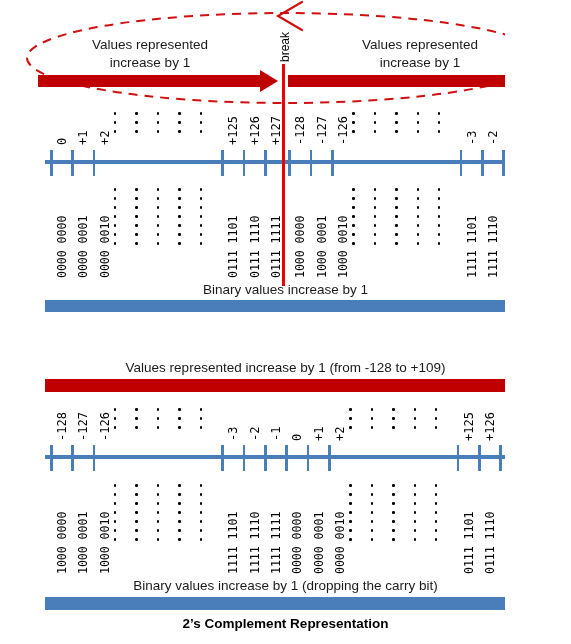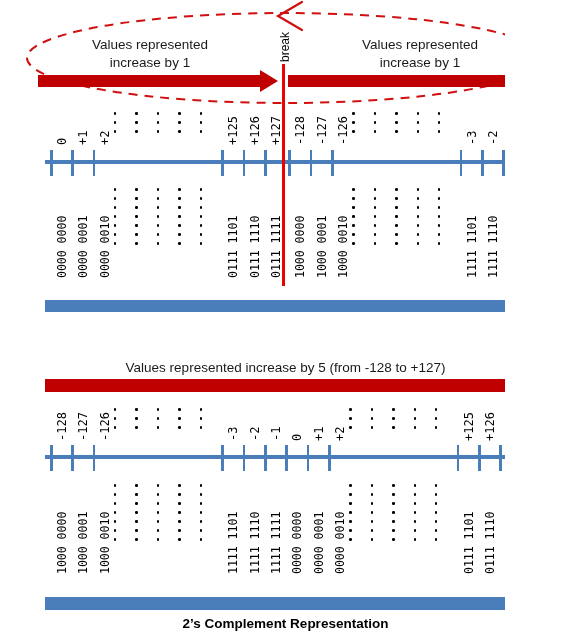--- a/index.html
+++ b/index.html
@@ -329,27 +329,28 @@
         <i></i>
         <i></i>
       </div>
       <div class="vert vbin" style="left: 464.6px; top: 278px;">1111 1101</div>
       <div class="vert vbin" style="left: 486px; top: 278px;">1111 1110</div>
       <div class="vert vbin" style="left: 507.4px; top: 278px;">1111 1111</div>
     </div>
 
   <div class="breakline" style="left:282px; top:64px; height:222px;"></div>
 
+  <div class="abs lbl" style="left:0; top:281px; width:571px;">Binary values increase by 1</div>
   <div class="arrow-body blue abs" style="left:45px; top:295px; width:478px; height:22px;">
     <div class="shaft" style="width:460px; top:5px; height:12px;"></div>
     <div class="head" style="left:460px;"></div>
   </div>
 
 
-  <div class="abs lbl" style="left:0; top:359px; width:571px;">Values represented  increase by 5 (from -128 to +127)</div>
+  <div class="abs lbl" style="left:0; top:359px; width:571px;">Values represented  increase by 1 (from -128 to +109)</div>
   <div class="arrow-body red abs" style="left:45px; top:374px; width:478px; height:24px;">
     <div class="shaft" style="width:460px; top:5px; height:13px;"></div>
     <div class="head" style="left:460px;"></div>
   </div>
 
   <div id="bot-numbers">
       <div class="vert vnum" style="left: 55px; top: 441px;">-128</div>
       <div class="vert vnum" style="left: 76.4px; top: 441px;">-127</div>
       <div class="vert vnum" style="left: 97.8px; top: 441px;">-126</div>
       <div class="dotcol" style="left: 113.2px; top: 408px;">
@@ -535,20 +536,21 @@
         <i></i>
         <i></i>
         <i></i>
         <i></i>
       </div>
       <div class="vert vbin" style="left: 461.6px; top: 574px;">0111 1101</div>
       <div class="vert vbin" style="left: 483px; top: 574px;">0111 1110</div>
       <div class="vert vbin" style="left: 504.4px; top: 574px;">0111 1111</div>
     </div>
 
+  <div class="abs lbl" style="left:0; top:577px; width:571px;">Binary values increase by 1 (dropping  the carry bit)</div>
   <div class="arrow-body blue abs" style="left:45px; top:592px; width:478px; height:24px;">
     <div class="shaft" style="width:460px; top:5px; height:13px;"></div>
     <div class="head" style="left:460px;"></div>
   </div>
 
   <div class="abs title" style="top:616px;">2’s Complement Representation</div>
 
 </div>
 
 </body></html>

